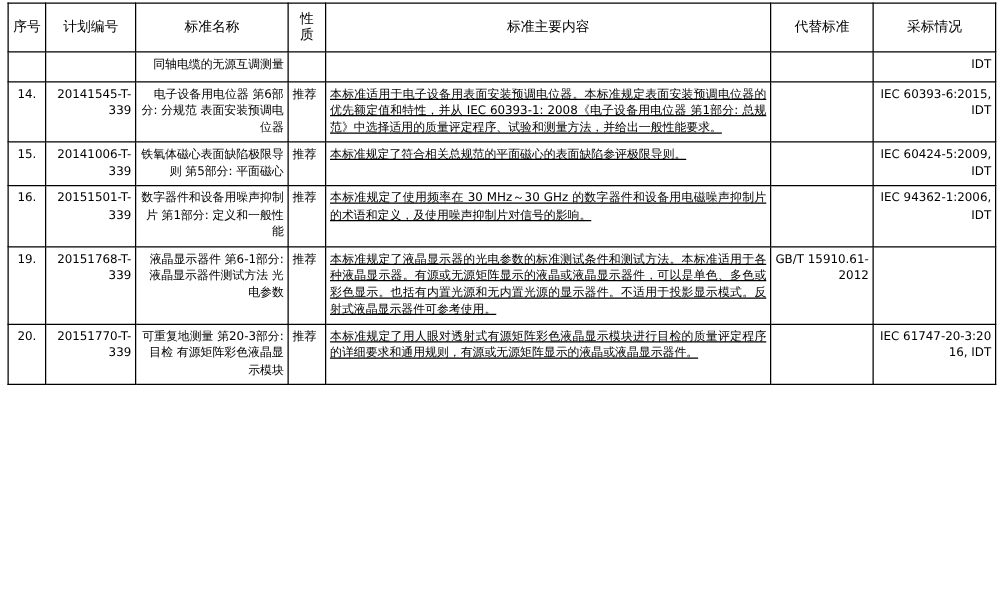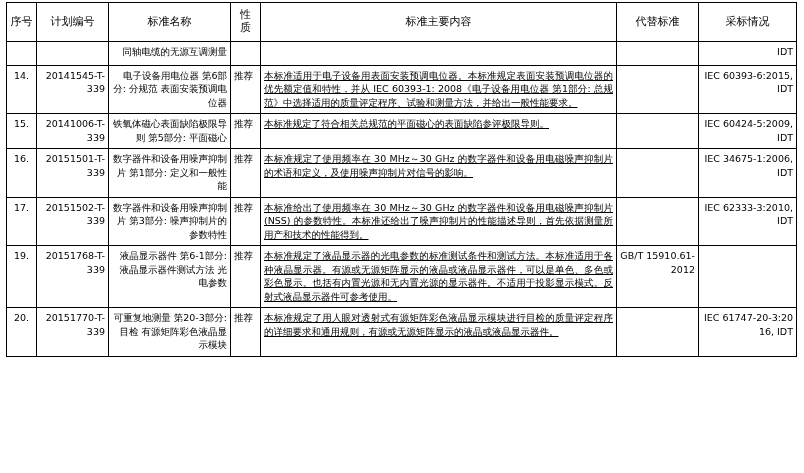--- a/index.html
+++ b/index.html
@@ -140,30 +140,21 @@
         <td class="sub"></td>
         <td class="adopt">IEC 60424-5:2009, IDT</td>
       </tr>
       <tr>
         <td class="seq">16.</td>
         <td class="plan">20151501-T-339</td>
         <td class="name">数字器件和设备用噪声抑制片 第1部分: 定义和一般性能</td>
         <td class="nature">推荐</td>
         <td class="content">本标准规定了使用频率在 30 MHz～30 GHz 的数字器件和设备用电磁噪声抑制片的术语和定义，及使用噪声抑制片对信号的影响。</td>
         <td class="sub"></td>
-        <td class="adopt">IEC 34675-1:2006, IDT</td>
-      </tr>
-      <tr>
-        <td class="seq">17.</td>
-        <td class="plan">20151502-T-339</td>
-        <td class="name">数字器件和设备用噪声抑制片 第3部分: 噪声抑制片的参数特性</td>
-        <td class="nature">推荐</td>
-        <td class="content">本标准给出了使用频率在 30 MHz～30 GHz 的数字器件和设备用电磁噪声抑制片 (NSS) 的参数特性。本标准还给出了噪声抑制片的性能描述导则，首先依据测量所用产和技术的性能得到。</td>
-        <td class="sub"></td>
-        <td class="adopt">IEC 62333-3:2010, IDT</td>
+        <td class="adopt">IEC 94362-1:2006, IDT</td>
       </tr>
       <tr>
         <td class="seq">19.</td>
         <td class="plan">20151768-T-339</td>
         <td class="name">液晶显示器件 第6-1部分: 液晶显示器件测试方法 光电参数</td>
         <td class="nature">推荐</td>
         <td class="content">本标准规定了液晶显示器的光电参数的标准测试条件和测试方法。本标准适用于各种液晶显示器。有源或无源矩阵显示的液晶或液晶显示器件，可以是单色、多色或彩色显示。也括有内置光源和无内置光源的显示器件。不适用于投影显示模式。反射式液晶显示器件可参考使用。</td>
         <td class="sub">GB/T 15910.61-2012</td>
         <td class="adopt"></td>
       </tr>

